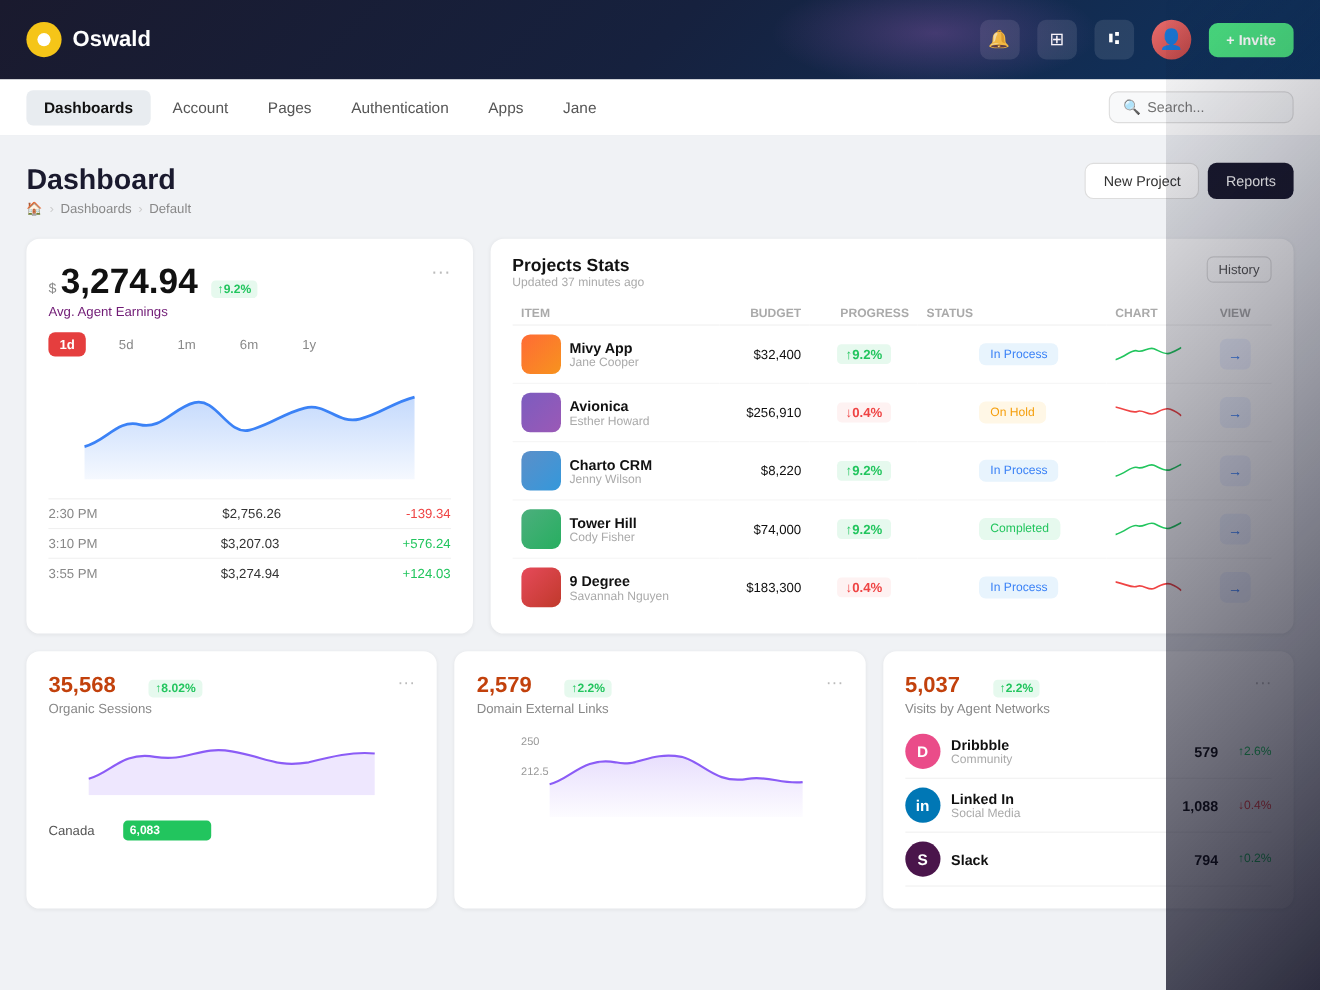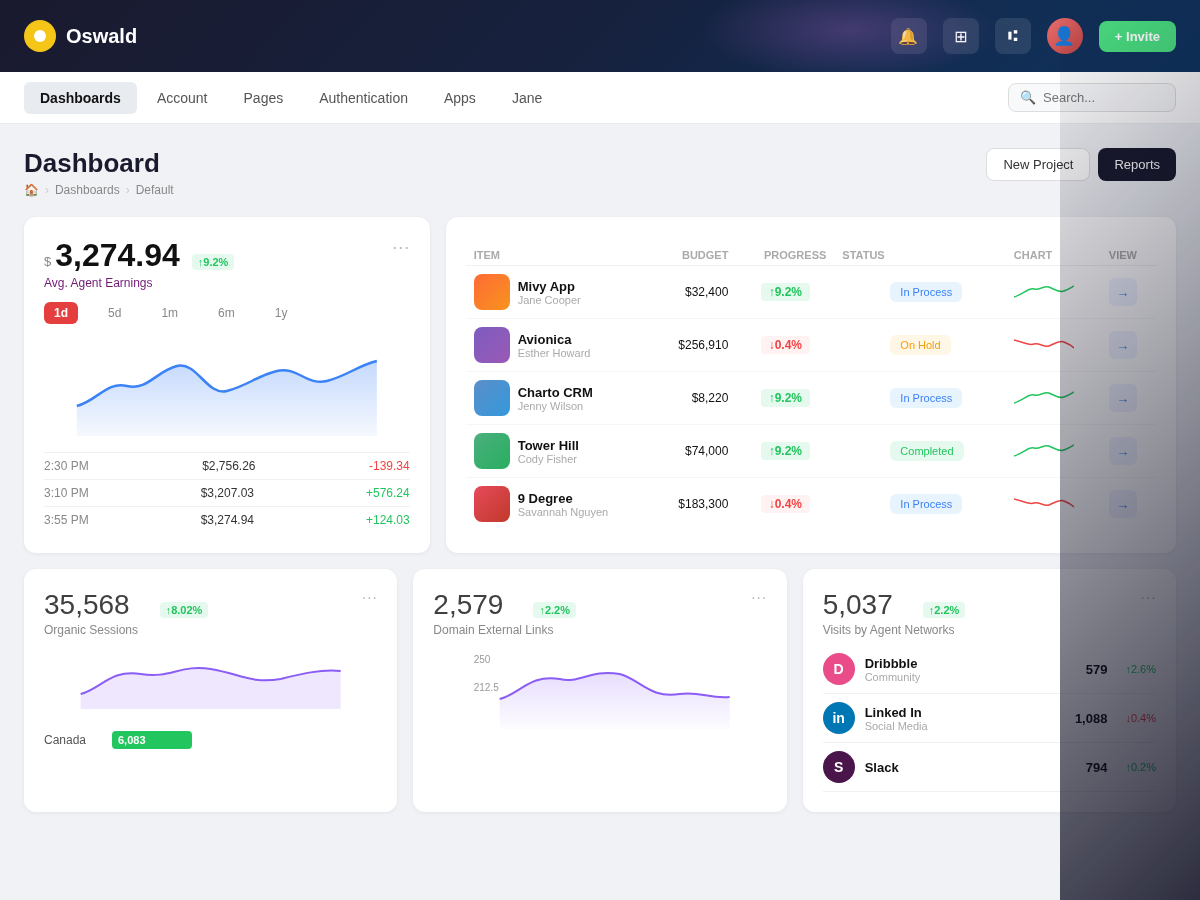--- a/index.html
+++ b/index.html
@@ -99,21 +99,21 @@
     .progress-up { background: #e6f9ee; color: #22c55e; }
     .progress-down { background: #fef2f2; color: #ef4444; }
     .status-badge { font-size: 11px; font-weight: 500; padding: 4px 10px; border-radius: 6px; text-align: center; display: inline-block; margin-left: 48px; }
     .status-inprocess { background: #e8f4fd; color: #3b82f6; }
     .status-onhold { background: #fff7e6; color: #f59e0b; }
     .status-completed { background: #e6f9ee; color: #22c55e; }
     .arrow-btn { width: 28px; height: 28px; background: #f0f4ff; border-radius: 6px; display: flex; align-items: center; justify-content: center; cursor: pointer; font-size: 13px; color: #3b82f6; }
 
     
     .bottom-row { display: grid; grid-template-columns: 1fr 1fr 1fr; gap: 16px; }
-    .stat-num { font-size: 28px; font-weight: 400; color: #404040; }
+    .stat-num { font-size: 20px; font-weight: 700; color: #c2410c; }
     .stat-badge { font-size: 11px; font-weight: 600; padding: 2px 6px; border-radius: 4px; margin-left: 24px; }
     .stat-label { font-size: 12px; color: #888; margin-top: 2px; }
 
     
     .social-row { display: flex; align-items: center; padding: 8px 0; border-bottom: 1px solid #f0f0f0; gap: 10px; }
     .social-icon { width: 32px; height: 32px; border-radius: 50%; display: flex; align-items: center; justify-content: center; font-size: 14px; font-weight: 700; }
     .social-name { font-size: 13px; font-weight: 600; color: #111; }
     .social-count { margin-left: auto; font-size: 13px; font-weight: 600; color: #111; }
     .social-chg { font-size: 11px; font-weight: 500; margin-left: 8px; }
 
@@ -236,20 +236,27 @@
         </div>
         <div class="chart-row">
           <span class="time">3:55 PM</span>
           <span class="val">$3,274.94</span>
           <span class="change pos">+124.03</span>
         </div>
       </div>
     </div>
 
     <div class="card" style="padding:16px 20px">
+      <div class="proj-header">
+        <div>
+          <div class="proj-title">Projects Stats</div>
+          <div class="proj-updated">Updated 37 minutes ago</div>
+        </div>
+        <button class="history-btn">History</button>
+      </div>
 
       <table class="proj-table">
         <thead>
           <tr>
             <th>ITEM</th>
             <th class="right">BUDGET</th>
             <th class="right">PROGRESS</th>
             <th>STATUS</th>
             <th>CHART</th>
             <th>VIEW</th>

